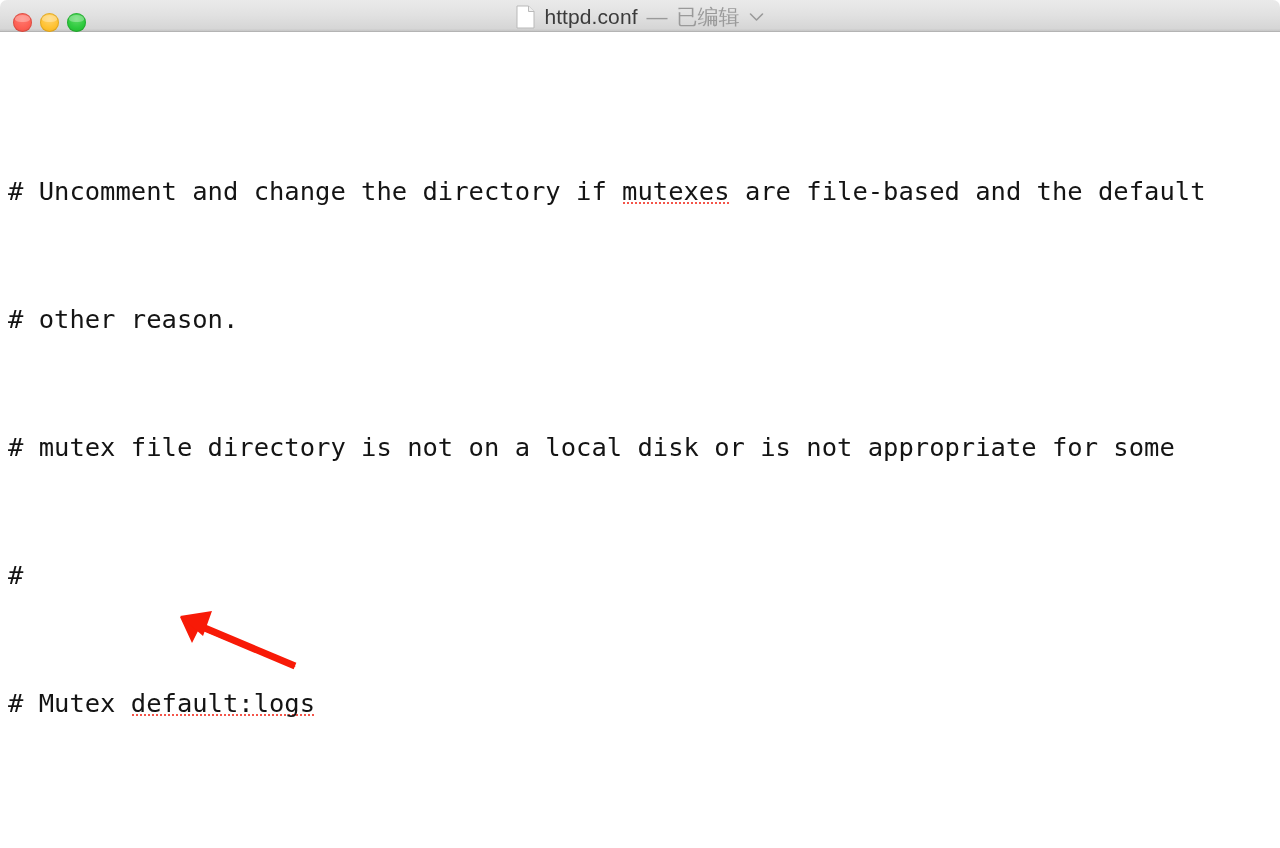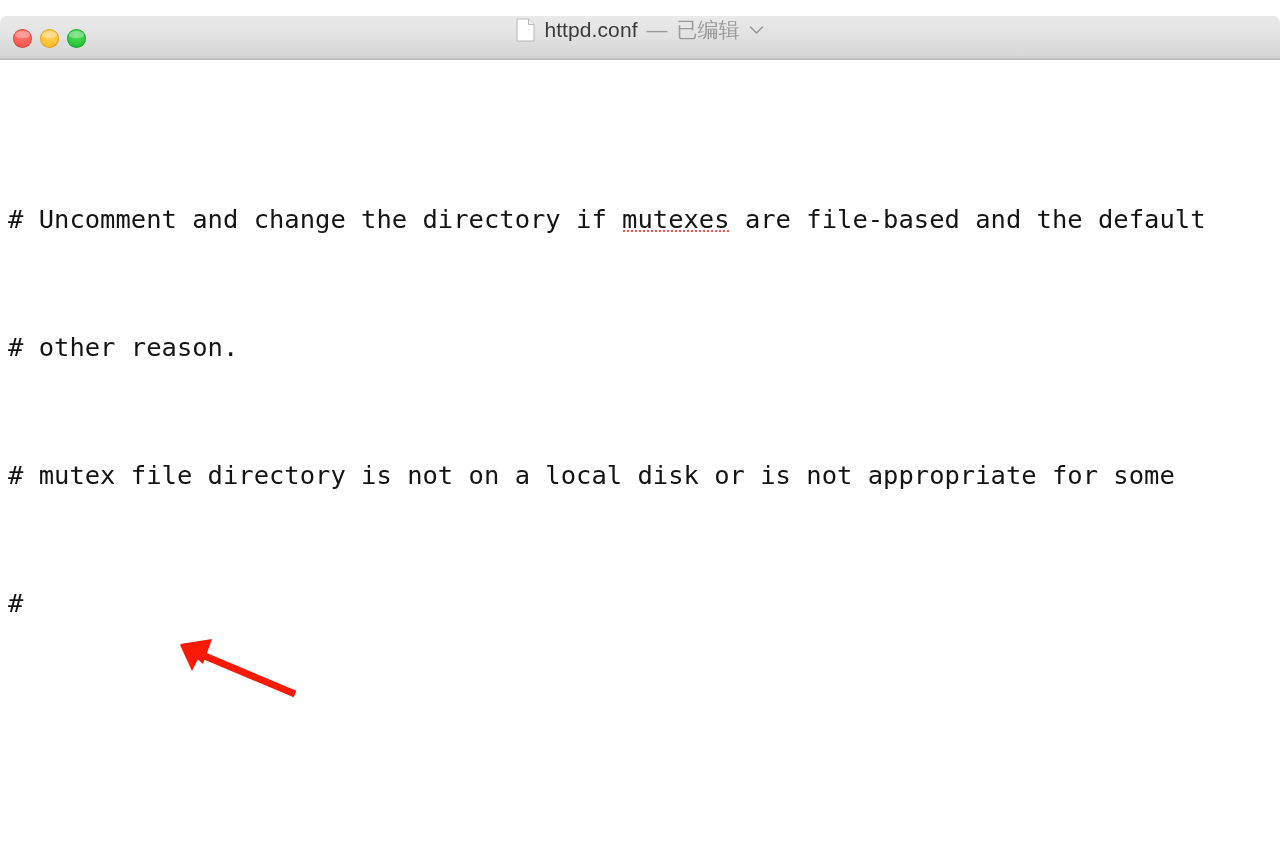--- a/index.html
+++ b/index.html
@@ -19,31 +19,30 @@
     position: relative;
     width: 1280px;
     height: 848px;
     background: #ffffff;
     overflow: hidden;
   }
 
   
   #titlebar {
     position: relative;
-    height: 44px;
+    height: 32px;
     box-sizing: border-box;
     background: linear-gradient(to bottom, #eaeaea 0%, #e2e2e2 45%, #d6d6d6 92%, #c6c6c6 100%);
     border-bottom: 1px solid #b4b4b4;
     border-top-left-radius: 7px;
     border-top-right-radius: 7px;
     display: flex;
-    align-items: flex-start;
+    align-items: flex-end;
     justify-content: center;
     user-select: none;
-    margin-top: 16px;
   }
 
   #traffic-lights {
     position: absolute;
     left: 13px;
     top: 0;
     height: 44px;
     display: flex;
     align-items: center;
     gap: 8px;
@@ -177,20 +176,21 @@
     <div id="code">
 
       <div class="line"><span># Uncomment and change the directory if </span><span class="sp">mutexes</span><span> are file-based and the default</span></div>
 
       <div class="line"><span># other reason.</span></div>
 
       <div class="line"><span># mutex file directory is not on a local disk or is not appropriate for some</span></div>
 
       <div class="line"><span>#</span></div>
 
+      <div class="line"><span># Mutex </span><span class="sp">default:logs</span></div>
 
       <div class="line">&nbsp;</div>
 
       
 
       
 
       
 
       

